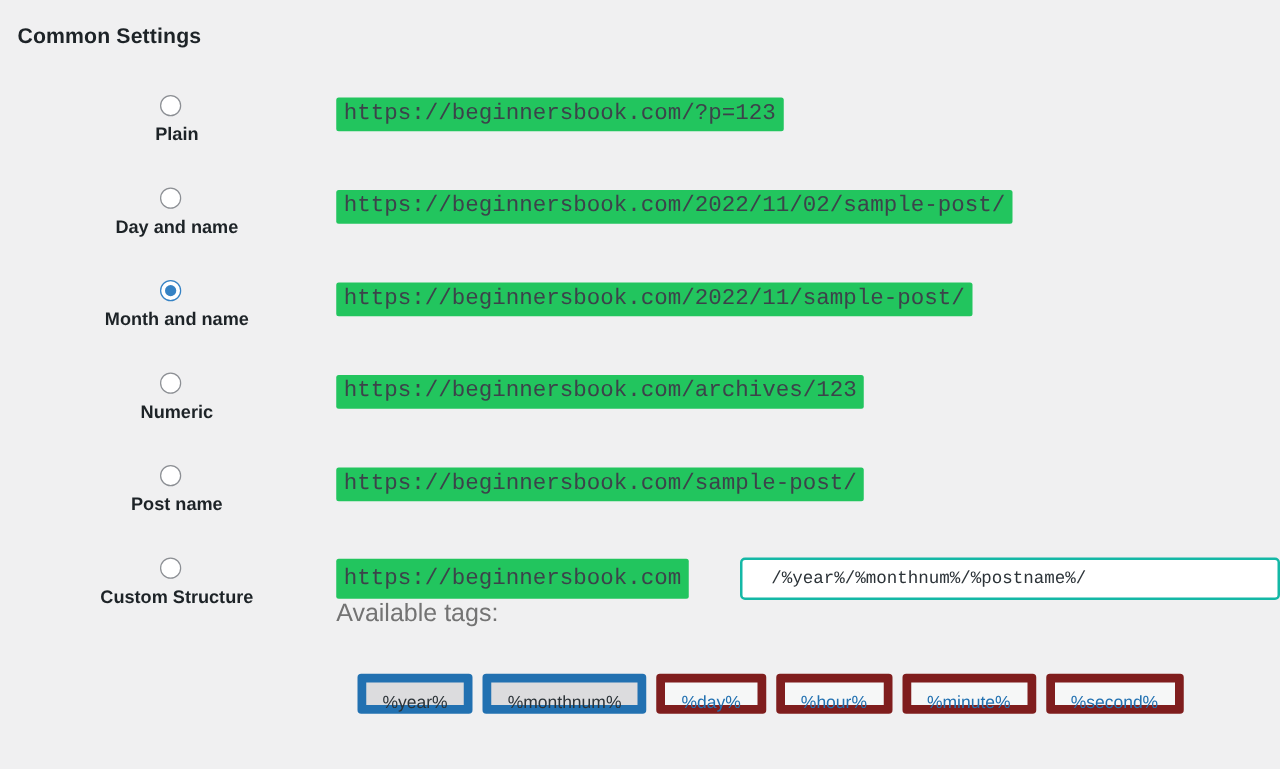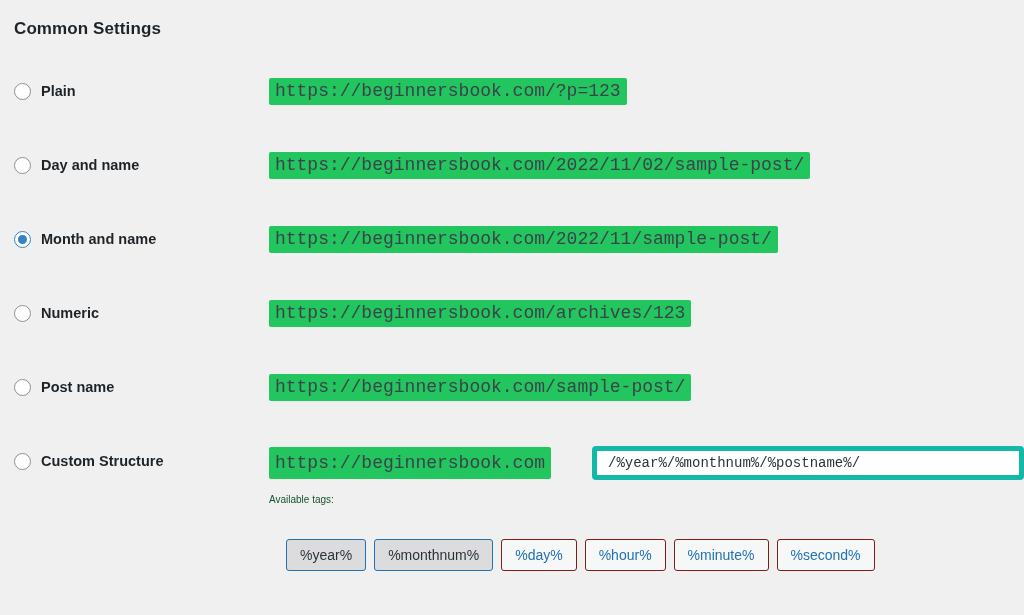--- a/index.html
+++ b/index.html
@@ -53,20 +53,21 @@
 
   .col-label {
     width: 286px;
   }
 
   .radio-row {
     display: flex;
     align-items: center;
     height: 30px;
     padding-left: 14px;
+    flex-direction: column;
   }
 
   .radio {
     width: 17px;
     height: 17px;
     border-radius: 50%;
     border: 1px solid #8c8f94;
     background: #fff;
     box-sizing: border-box;
     flex: 0 0 auto;
@@ -131,52 +132,51 @@
   code.url.prefix {
     padding: 6px 6px;
     line-height: 20px;
   }
 
   .struct-input {
     width: 432px;
     height: 34px;
     box-sizing: border-box;
     margin-left: 9px;
-    padding: 0 11px;
-    border: 5px solid #14b8a6;
+    padding: 0 23px;
+    border: 2px solid #14b8a6;
     border-radius: 4px;
     background: #fff;
     color: #2c3338;
     font-family: "Liberation Mono", monospace;
     font-size: 14px;
     outline: none;
   }
 
   .available-tags-label {
-    margin-top: 14px;
-    font-size: 10px;
-    color: #14532d;
+    font-size: 20px;
+    color: #737373;
   }
 
   .tags-row {
     position: absolute;
     left: 286px;
     top: 539px;
     display: flex;
     gap: 8px;
     white-space: nowrap;
   }
 
   .tag-button {
     display: inline-block;
     box-sizing: border-box;
     height: 32px;
     line-height: 30px;
     padding: 0 13px;
-    border: 1px solid #7f1d1d;
+    border: 7px solid #7f1d1d;
     border-radius: 3px;
     background: #f6f7f7;
     color: #2271b1;
     font-size: 14px;
     font-family: "Liberation Sans", sans-serif;
     cursor: pointer;
     white-space: nowrap;
   }
   .tag-button.used {
     background: #dcdcde;

